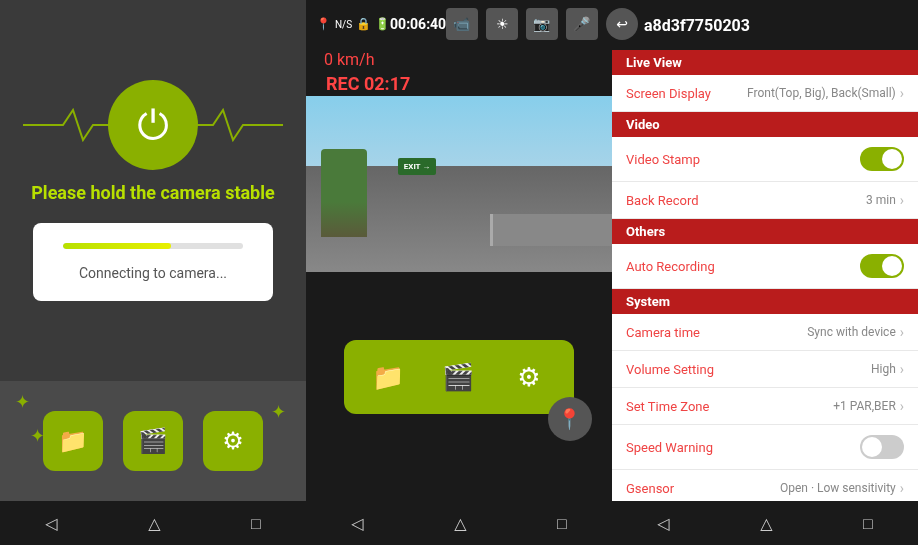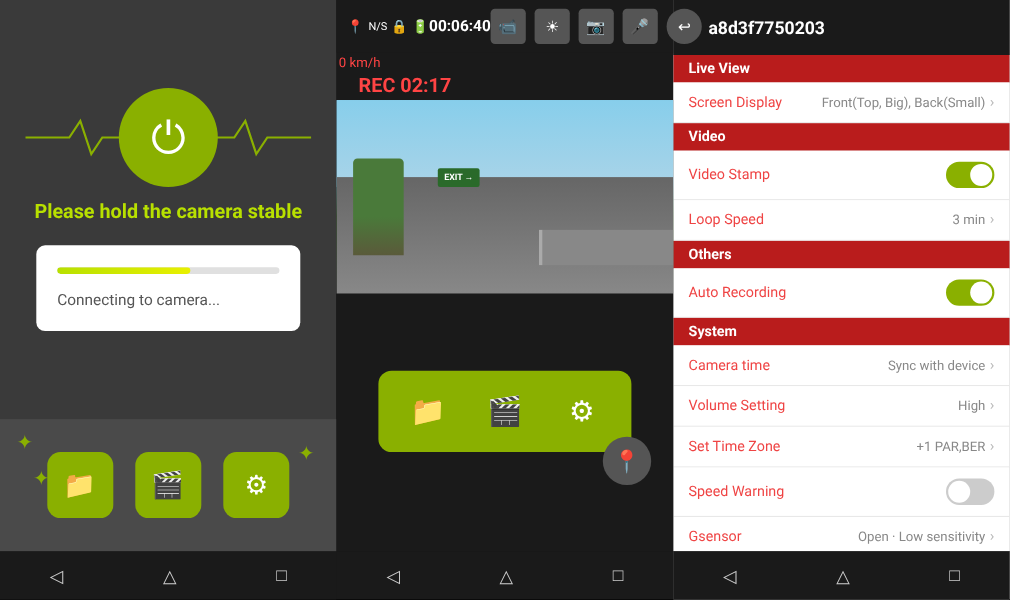--- a/index.html
+++ b/index.html
@@ -63,24 +63,25 @@
     }
 
     .camera-power-icon {
       font-size: 40px;
       color: #fff;
     }
 
     .connecting-box {
       background: #fff;
       border-radius: 8px;
-      padding: 20px 19px;
+      padding: 20px 30px;
       width: 240px;
       display: flex;
       flex-direction: column;
+      align-items: center;
       margin-top: 20px;
     }
 
     .progress-bar-container {
       width: 100%;
       height: 6px;
       background: #e0e0e0;
       border-radius: 3px;
       margin-bottom: 16px;
       overflow: hidden;
@@ -205,22 +206,22 @@
 
     .rec-badge {
       color: #ff4444;
       font-size: 18px;
       font-weight: bold;
       padding: 4px 10px;
     }
 
     .speed-badge {
       color: #ff4444;
-      font-size: 12px;
-      padding: 2px 2px;
+      font-size: 16px;
+      padding: 2px 18px;
     }
 
     .camera-view {
       width: 100%;
       height: 176px;
       background: linear-gradient(180deg, #87CEEB 0%, #87CEEB 40%, #4a7a3a 60%, #555 100%);
       position: relative;
       overflow: hidden;
       font-weight: bold;
     }
@@ -549,21 +550,21 @@
         <span class="chevron">›</span>
       </span>
     </div>
 
     <div class="section-header">Video</div>
     <div class="setting-row">
       <span class="setting-label">Video Stamp</span>
       <div class="toggle"></div>
     </div>
     <div class="setting-row">
-      <span class="setting-label">Loop Speed</span>
+      <span class="setting-label">Back Record</span>
       <span class="setting-value">
         3 min
         <span class="chevron">›</span>
       </span>
     </div>
 
     <div class="section-header">Others</div>
     <div class="setting-row">
       <span class="setting-label">Auto Recording</span>
       <div class="toggle"></div>

